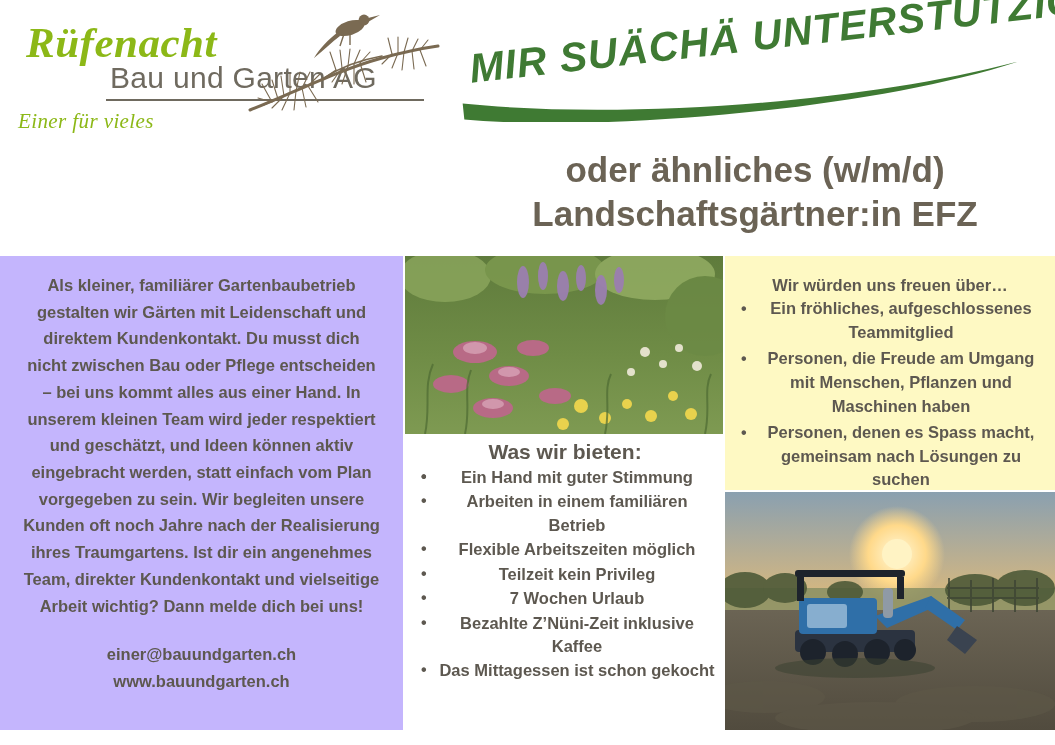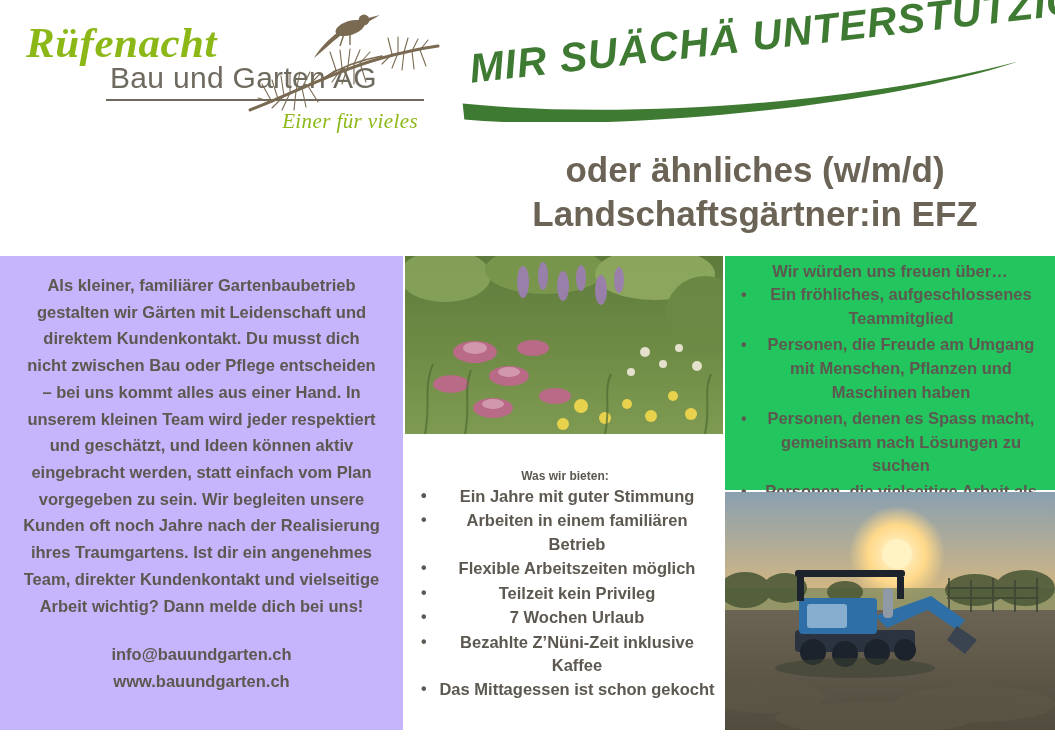--- a/index.html
+++ b/index.html
@@ -49,21 +49,20 @@
     height: 2px;
     background: #6f6a5f;
     margin: 4px 0 0 88px;
     width: 318px;
   }
   .logo-tag {
     font-family: "Liberation Serif", serif;
     font-style: italic;
     font-size: 21px;
     color: #8cb817;
-    text-align: right;
     margin-top: 8px;
     width: 400px;
     letter-spacing: 0.4px;
   }
 
   
   .branch {
     position: absolute;
     left: 232px; top: 6px;
     width: 210px; height: 120px;
@@ -146,24 +145,23 @@
   .offer {
     position: absolute;
     left: 405px; top: 436px;
     width: 320px; height: 294px;
     box-sizing: border-box;
     padding: 4px 4px 0 4px;
   }
   .offer-head {
     text-align: center;
     font-weight: bold;
-    font-size: 12px;
+    font-size: 21px;
     color: #5d5850;
     margin-bottom: 2px;
-    margin-top: 29px;
   }
   .offer ul {
     list-style: none;
     margin: 0;
     padding: 0;
   }
   .offer li {
     position: relative;
     font-weight: bold;
     font-size: 16.5px;
@@ -177,23 +175,23 @@
     position: absolute;
     left: 12px; top: 0;
     font-size: 16px;
   }
 
   
   .right-panel {
     position: absolute;
     left: 725px; top: 256px;
     width: 330px; height: 234px;
-    background: #22c55e;
+    background: #fef9c3;
     box-sizing: border-box;
-    padding: 6px 10px 0 10px;
+    padding: 20px 10px 0 10px;
   }
   .right-head {
     text-align: center;
     font-weight: bold;
     font-size: 16.5px;
     color: #5d5850;
     margin-bottom: 2px;
   }
   .right-panel ul {
     list-style: none;
@@ -268,21 +266,21 @@
 
   <div class="job-title">
     <div>oder ähnliches (w/m/d)</div>
     <div>Landschaftsgärtner:in EFZ</div>
   </div>
 </div>
 
 <div class="left-panel">
   <div class="left-body">Als kleiner, familiärer Gartenbaubetrieb gestalten wir Gärten mit Leidenschaft und direktem Kundenkontakt. Du musst dich nicht zwischen Bau oder Pflege entscheiden – bei uns kommt alles aus einer Hand. In unserem kleinen Team wird jeder respektiert und geschätzt, und Ideen können aktiv eingebracht werden, statt einfach vom Plan vorgegeben zu sein. Wir begleiten unsere Kunden oft noch Jahre nach der Realisierung ihres Traumgartens. Ist dir ein angenehmes Team, direkter Kundenkontakt und vielseitige Arbeit wichtig? Dann melde dich bei uns!</div>
   <div class="contact">
-    <div>info@bauundgarten.ch</div>
+    <div>einer@bauundgarten.ch</div>
     <div>www.bauundgarten.ch</div>
   </div>
 </div>
 
 <div class="center-photo">
   <svg width="318" height="178" viewBox="0 0 318 178">
     <defs>
       <linearGradient id="gBg" x1="0" y1="0" x2="0" y2="1">
         <stop offset="0%" stop-color="#5f7b3c"></stop>
         <stop offset="55%" stop-color="#6f8c46"></stop>
@@ -339,21 +337,21 @@
       <path d="M200 178 C206 152 198 134 206 118"></path>
       <path d="M300 178 C306 152 298 134 306 118"></path>
     </g>
   </svg>
 </div>
 
 <div class="offer">
   <div class="offer-head">Was wir bieten:</div>
   <ul>
     <li><span class="b">•</span></li>
-    <li><span class="b">•</span><span>Ein Jahre mit guter Stimmung</span></li>
+    <li><span class="b">•</span><span>Ein Hand mit guter Stimmung</span></li>
     <li><span class="b">•</span><span>Arbeiten in einem familiären Betrieb</span></li>
     <li><span class="b">•</span><span>Flexible Arbeitszeiten möglich</span></li>
     <li><span class="b">•</span><span>Teilzeit kein Privileg</span></li>
     <li><span class="b">•</span><span>7 Wochen Urlaub</span></li>
     <li><span class="b">•</span><span>Bezahlte Z’Nüni-Zeit inklusive Kaffee</span></li>
     <li><span class="b">•</span><span>Das Mittagessen ist schon gekocht</span></li>
   </ul>
 </div>
 
 <div class="right-panel">

